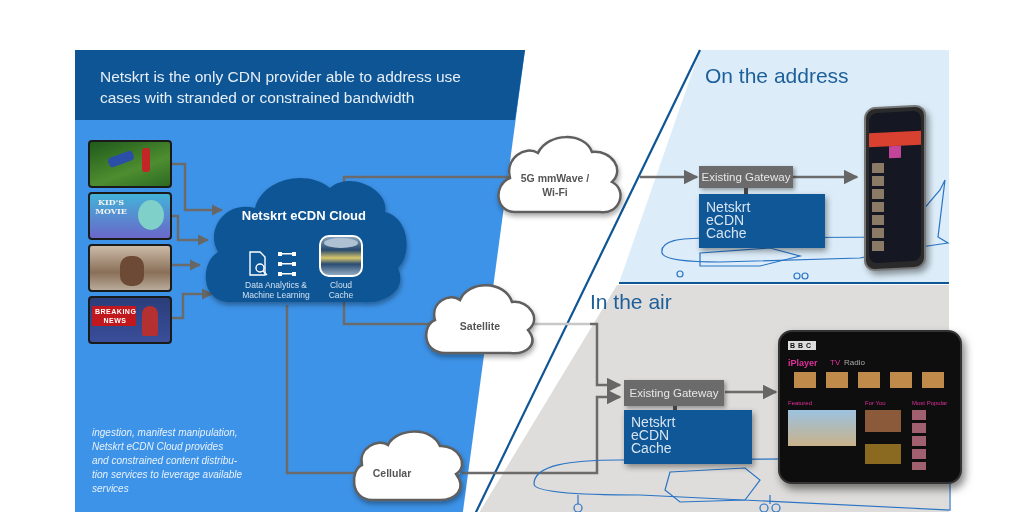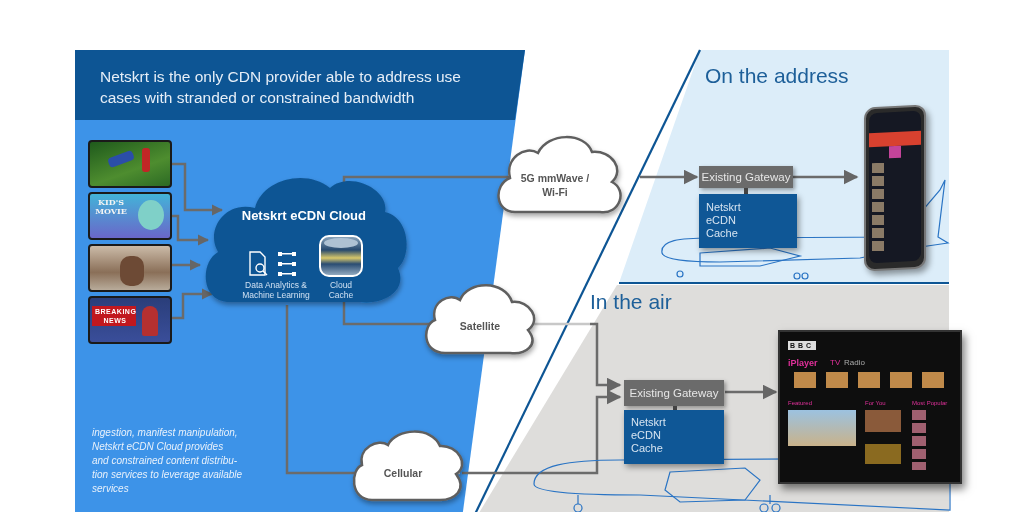--- a/index.html
+++ b/index.html
@@ -6,21 +6,21 @@
   body{width:1024px;height:512px;position:relative;overflow:hidden;font-family:"Liberation Sans",sans-serif;}
   #stage{position:absolute;left:0;top:0;width:1024px;height:396px;margin-top:40px;}
   .abs{position:absolute;}
   .headline{left:100px;top:26px;width:400px;color:#e6eef7;font-size:15.5px;line-height:21px;}
   .cloud-title{left:236px;top:168px;width:130px;text-align:right;color:#ffffff;font-weight:bold;font-size:13px;}
   .small-lbl{color:#cfe0f2;font-size:8.5px;line-height:10px;text-align:center;}
   .desc{left:92px;top:386px;width:180px;color:#e8f1fb;font-style:italic;font-size:10px;line-height:14px;}
   .net-lbl{color:#555;font-weight:bold;font-size:10.5px;text-align:center;line-height:14px;}
   .section-title{color:#1d5f99;font-size:21px;}
   .gw{background:#6b6b6b;color:#e6e6e6;font-size:11.5px;display:flex;align-items:center;justify-content:center;box-shadow:2px 2px 4px rgba(0,0,0,.35);}
-  .cache{background:#0f5796;color:#d6e4f1;font-size:11px;line-height:13px;box-shadow:2px 3px 6px rgba(0,0,0,.4);}
+  .cache{background:#0f5796;color:#d6e4f1;font-size:14px;line-height:13px;box-shadow:2px 3px 6px rgba(0,0,0,.4);padding-left:28px;}
   .thumb{border:2px solid #1a1a1a;border-radius:4px;overflow:hidden;text-align:center;}
   .thumb span{position:absolute;color:#fff;font-weight:bold;}
 </style>
 </head>
 <body>
 
 <div id="stage">
 
   <svg class="abs" style="left:0;top:0" width="1024" height="512">
     <defs>
@@ -172,21 +172,21 @@
     <div>and constrained content distribu-</div>
     <div>tion services to leverage available</div>
     <div>services</div>
   </div>
 
   <div class="abs net-lbl" style="left:500px;top:131px;width:110px;">
     <div>5G mmWave /</div>
     <div>Wi-Fi</div>
   </div>
   <div class="abs net-lbl" style="left:425px;top:279px;width:110px;">Satellite</div>
-  <div class="abs net-lbl" style="left:348px;top:426px;width:110px;">Cellular</div>
+  <div class="abs net-lbl" style="left:337px;top:426px;width:110px;">Cellular</div>
 
   <div class="abs section-title" style="left:705px;top:24px;">On the address</div>
   <div class="abs section-title" style="left:590px;top:250px;">In the air</div>
 
   <div class="abs gw" style="left:699px;top:126px;width:94px;height:22px;">Existing Gateway</div>
   <div class="abs" style="left:744px;top:148px;width:4px;height:6px;background:#444;"></div>
   <div class="abs cache" style="left:699px;top:154px;width:98px;height:54px;">
     <div style="position:absolute;left:7px;top:7px;">
       <div>Netskrt</div>
       <div>eCDN</div>
@@ -205,21 +205,21 @@
   </div>
 
   <div class="abs" style="left:864px;top:66px;width:58px;height:160px;border-radius:11px;background:#2a2a2a;border:2px solid #777;box-shadow:3px 4px 6px rgba(0,0,0,.4);transform:skewY(-3deg);">
     <div class="abs" style="left:3px;top:4px;width:52px;height:150px;border-radius:8px;background:#151823;overflow:hidden;">
       <div class="abs" style="left:0;top:20px;width:52px;height:14px;background:#d8412f;"></div>
       <div class="abs" style="left:20px;top:34px;width:12px;height:12px;background:#c4449a;"></div>
       <div class="abs" style="left:3px;top:50px;width:12px;height:90px;background:repeating-linear-gradient(180deg,#8a7a66 0 10px,#151823 10px 13px);"></div>
     </div>
   </div>
 
-  <div class="abs" style="left:778px;top:290px;width:180px;height:150px;border-radius:0;background:#0e0e0e;border:2px solid #333;box-shadow:3px 5px 8px rgba(0,0,0,.5);overflow:hidden;">
+  <div class="abs" style="left:778px;top:290px;width:180px;height:150px;border-radius:14px;background:#0e0e0e;border:2px solid #333;box-shadow:3px 5px 8px rgba(0,0,0,.5);overflow:hidden;">
     <div class="abs" style="left:8px;top:9px;display:flex;gap:1px;">
       <span style="background:#ddd;color:#111;font-weight:bold;font-size:7px;letter-spacing:3px;padding:1px 2px;">BBC</span>
     </div>
     <div class="abs" style="left:8px;top:26px;color:#e0309a;font-weight:bold;font-size:9px;">iPlayer</div>
     <div class="abs" style="left:50px;top:26px;color:#e0309a;font-size:8px;">TV</div>
     <div class="abs" style="left:64px;top:26px;color:#aaa;font-size:8px;">Radio</div>
     <div class="abs" style="left:14px;top:40px;width:160px;height:16px;background:repeating-linear-gradient(90deg,#c08a4a 0 22px,#0e0e0e 22px 32px);"></div>
     <div class="abs" style="left:8px;top:68px;color:#e0309a;font-size:6px;">Featured</div>
     <div class="abs" style="left:85px;top:68px;color:#e0309a;font-size:6px;">For You</div>
     <div class="abs" style="left:132px;top:68px;color:#e0309a;font-size:6px;">Most Popular</div>

